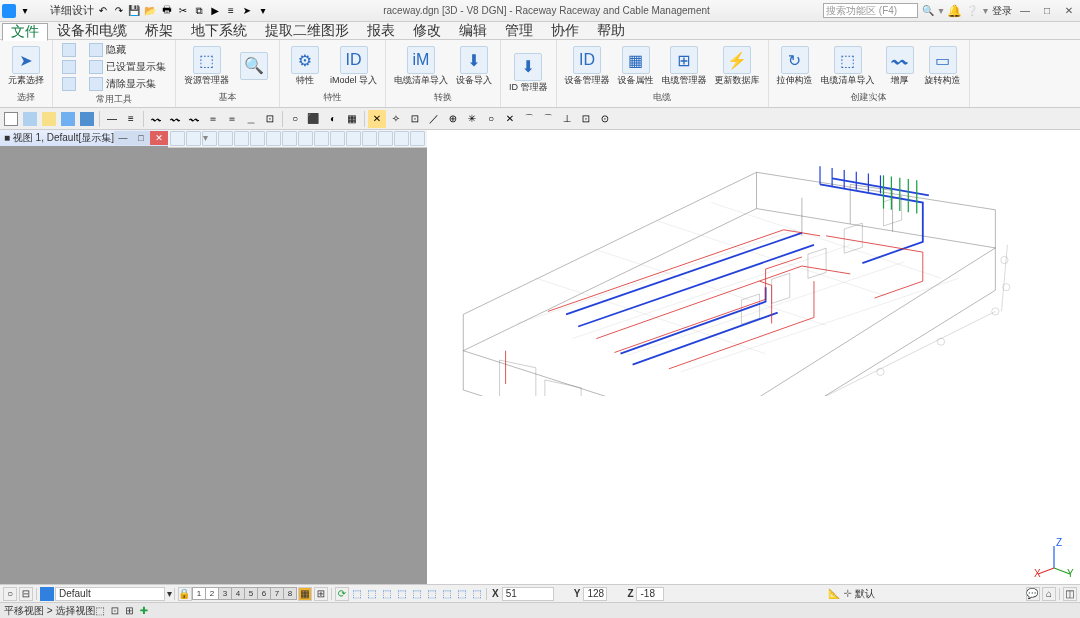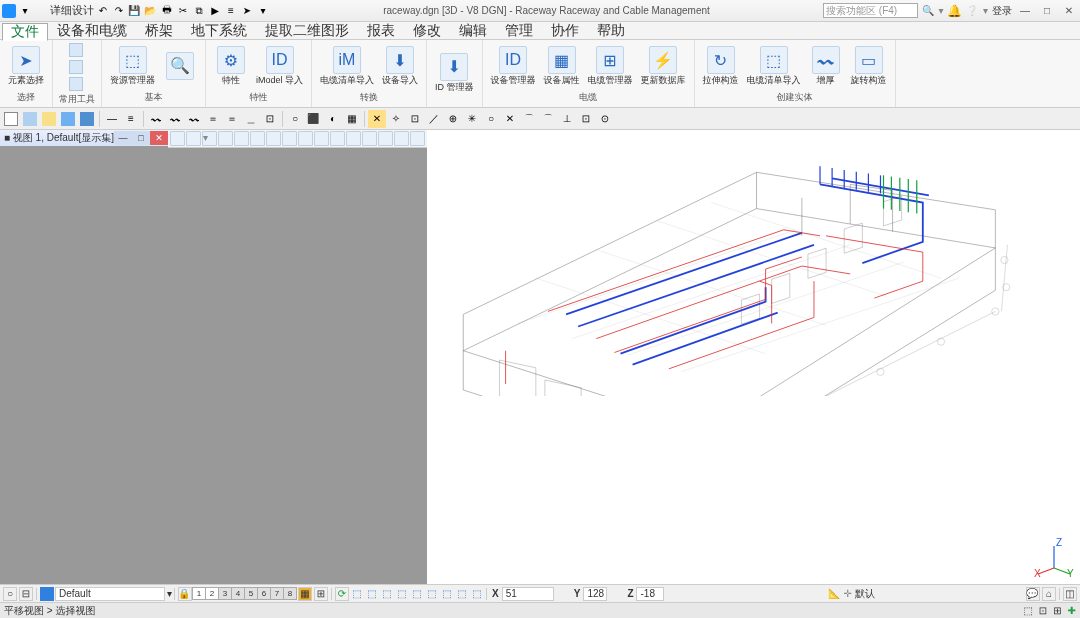--- a/index.html
+++ b/index.html
@@ -40,21 +40,21 @@
 .vhbtn.cls{background:#e06060;color:#fff}
 .viewtools{height:18px;background:#f4f4f4;border-bottom:1px solid #ccc;display:flex;align-items:center;gap:1px;padding:0 2px}
 .vt-btn{width:15px;height:15px;background:#e8f0fa;border:1px solid #c0d0e0;border-radius:1px}
 .canvas{flex:1;background:#fff;position:relative;overflow:hidden}
 .canvas svg{position:absolute;inset:0}
 .triad{position:absolute;right:6px;bottom:6px;width:40px;height:40px}
 .statusbar{height:18px;background:#f0f0f0;border-top:1px solid #ccc;display:flex;align-items:center;padding:0 2px;font-size:9px;color:#333}
 .sb-btn{width:14px;height:14px;border:1px solid #ccc;margin:0 1px;display:flex;align-items:center;justify-content:center}
 .sb-field{border:1px solid #ccc;background:#fff;padding:0 3px;height:14px;display:flex;align-items:center}
 .sb-sep{width:1px;height:12px;background:#ccc;margin:0 2px}
-.statusbar2{height:16px;background:#e8e8e8;border-top:1px solid #ccc;display:flex;align-items:center;padding:0 4px;font-size:9px;color:#333;justify-content:space-between}
+.statusbar2{height:16px;background:#e8e8e8;border-top:1px solid #ccc;display:flex;align-items:center;padding:0 4px;font-size:9px;color:#333;justify-content:flex-start}
 .numtabs{display:flex}
 .numtab{width:14px;height:13px;border:1px solid #aaa;background:#fff;display:flex;align-items:center;justify-content:center;font-size:8px;margin-left:-1px}
 .numtab.off{background:#e0e0e0}
 .cubes{display:flex;gap:1px}
 .cube3d{width:14px;height:14px;display:flex;align-items:center;justify-content:center;color:#2a7aca}
 </style>
 </head>
 <body>
 
 <div class="titlebar">
@@ -122,20 +122,34 @@
             <div class="smic"></div>
             <span></span>
           </div>
           <div class="smbtn">
             <div class="smic"></div>
             <span></span>
           </div>
           <div class="smbtn">
             <div class="smic"></div>
             <span></span>
+          </div>
+        </div>
+        <div class="smbtns">
+          <div class="smbtn">
+            <div class="smic"></div>
+            <span>隐藏</span>
+          </div>
+          <div class="smbtn">
+            <div class="smic"></div>
+            <span>已设置显示集</span>
+          </div>
+          <div class="smbtn">
+            <div class="smic"></div>
+            <span>清除显示集</span>
           </div>
         </div>
       </div>
       <div class="rgrp-label">常用工具</div>
     </div>
     <div class="rgrp">
       <div class="rgrp-body">
         <div class="bigbtn">
           <div class="bigic">⬚</div>
           <span>资源管理器</span>

